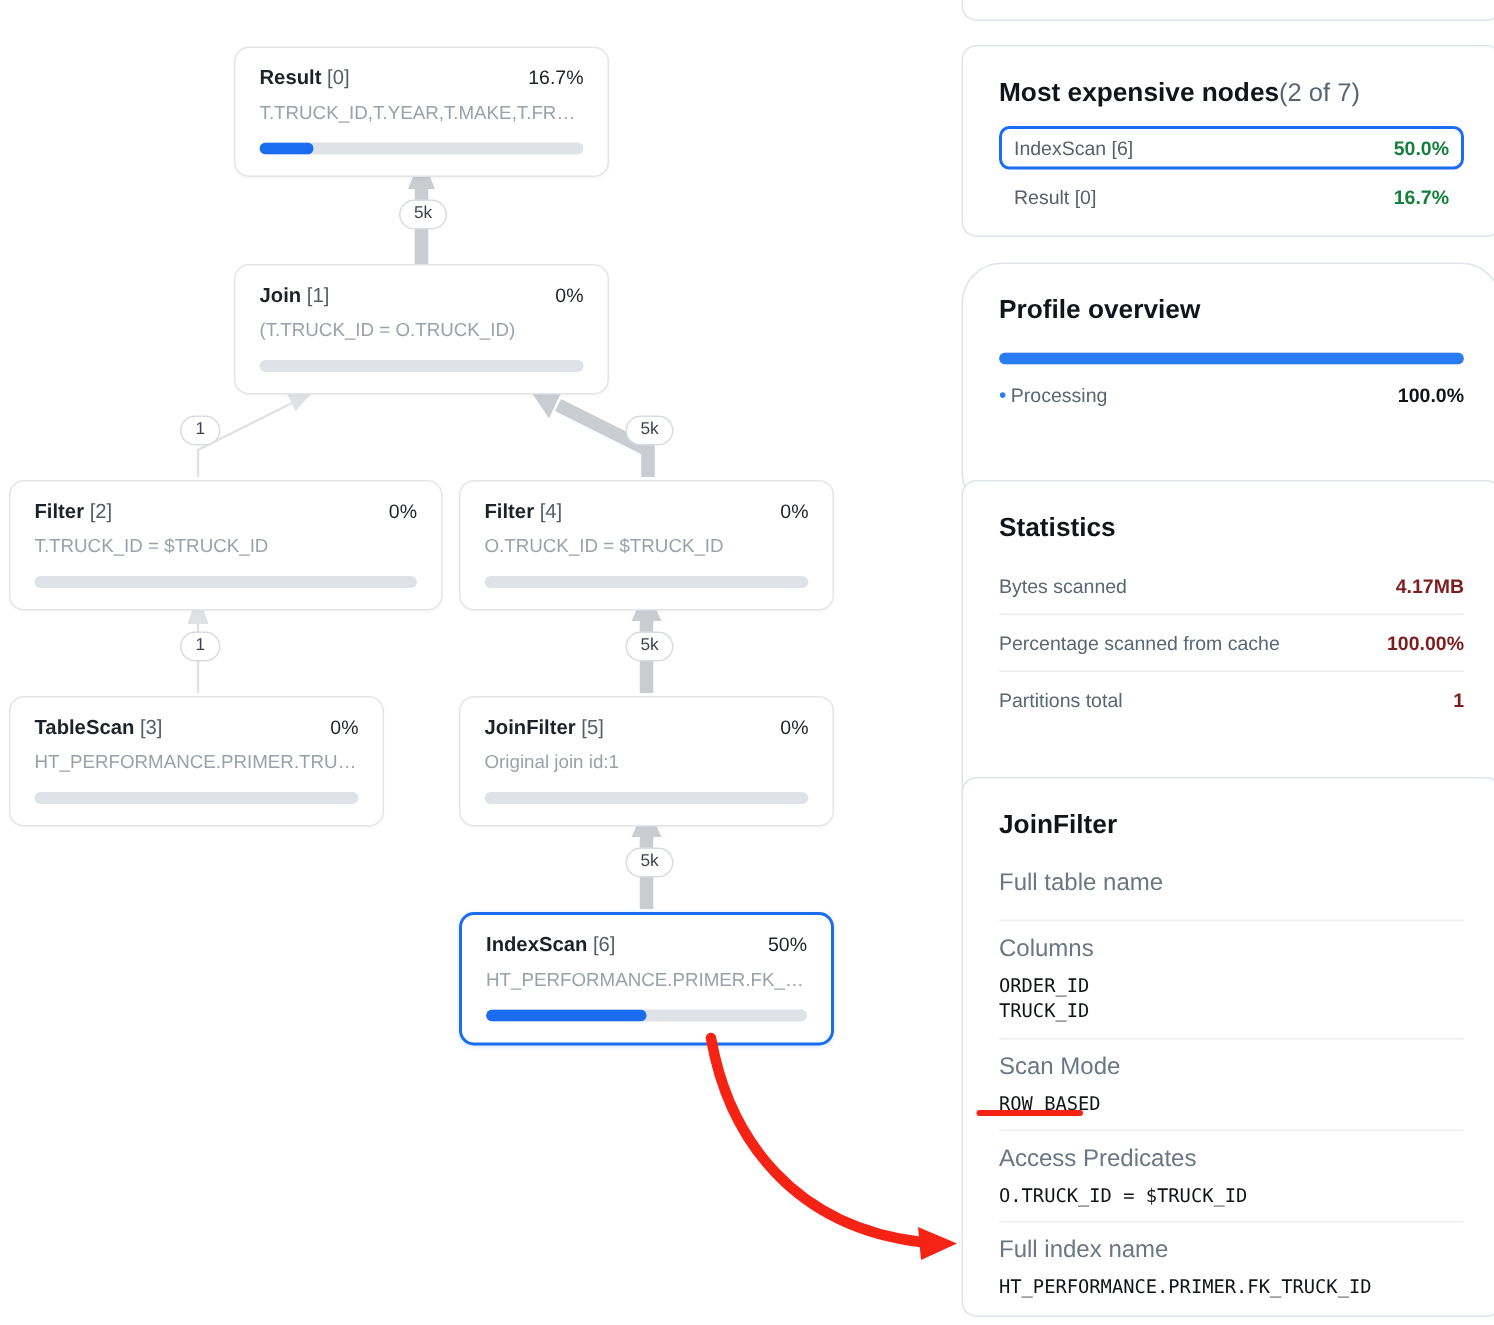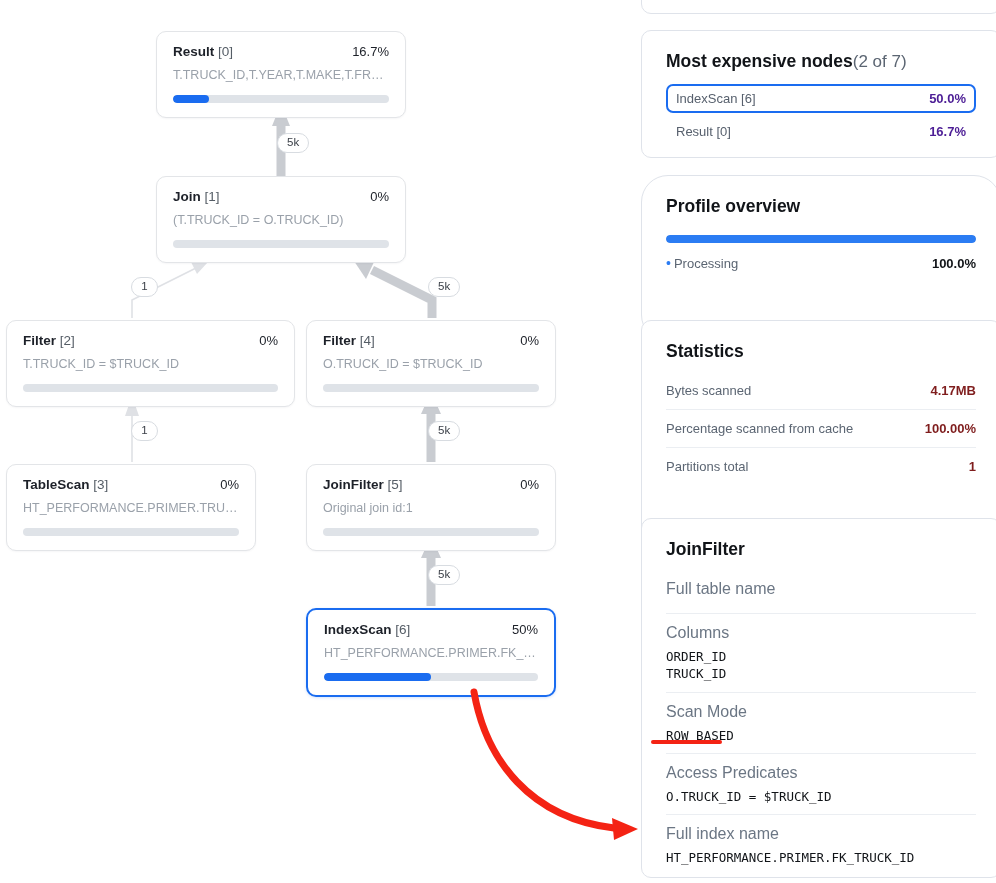--- a/index.html
+++ b/index.html
@@ -47,40 +47,39 @@
     position: absolute;
     background: #ffffff;
     border: 1px solid #d8dce1;
     border-radius: 11px;
     font-size: 11.5px;
     color: #3c4149;
     padding: 2px 9px 3px 9px;
     line-height: 1.15;
     text-align: center;
     min-width: 27px;
-    margin-left: 11px;
   }
 
   
   #panel { position: absolute; left: 628px; top: 0; width: 368px; height: 883px; }
   .card {
     position: absolute; left: 0; width: 360px;
     background: #fff; border: 1px solid #dfe3ea; border-radius: 10px; margin-left: 13px;
   }
   .card-pad { padding: 20px 24px 22px 24px; }
   .card-title { font-size: 17.5px; font-weight: bold; color: #111418; }
   .card-title .muted { font-weight: normal; color: #5b6572; font-size: 17px; }
 
   .exp-row {
     display: flex; justify-content: space-between; align-items: center;
     font-size: 13px; padding: 7px 10px; border-radius: 7px;
   }
   .exp-row.active { border: 2px solid #1a6cf0; padding: 5px 8px; }
   .exp-name { color: #57606d; }
-  .exp-val { color: #4c1d95; font-weight: bold; }
+  .exp-val { color: #15803d; font-weight: bold; }
 
   .ov-bar { height: 8px; border-radius: 4px; background: #e4e7ec; overflow: hidden; margin: 18px 0 12px 0; }
   .ov-bar > i { display: block; height: 100%; background: #2b7cf3; border-radius: 4px; }
   .ov-legend { display: flex; justify-content: space-between; align-items: center; font-size: 13px; }
   .ov-label { color: #5b6572; }
   .ov-dot { color: #2b7cf3; margin-right: 3px; font-size: 14px; }
   .ov-val { color: #111418; font-weight: bold; }
 
   .stat-row {
     display: flex; justify-content: space-between; align-items: center;

